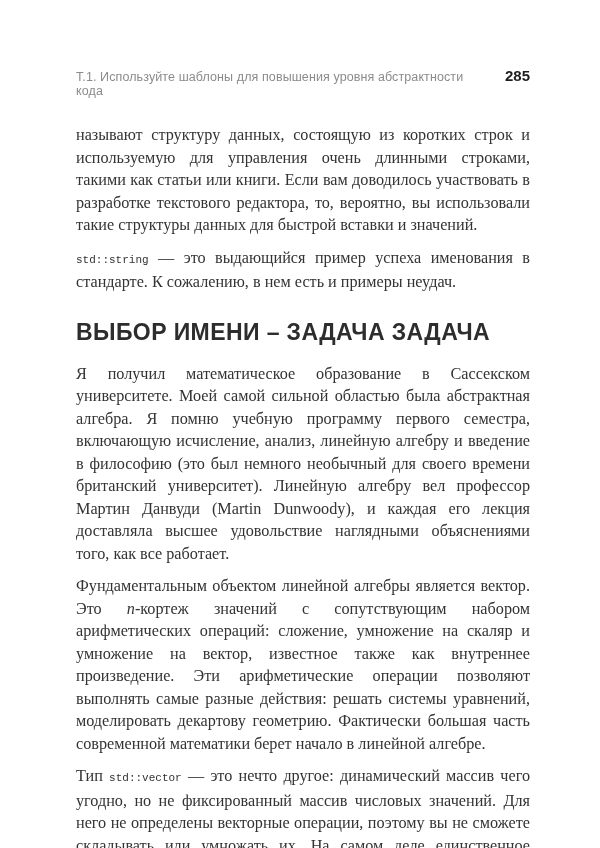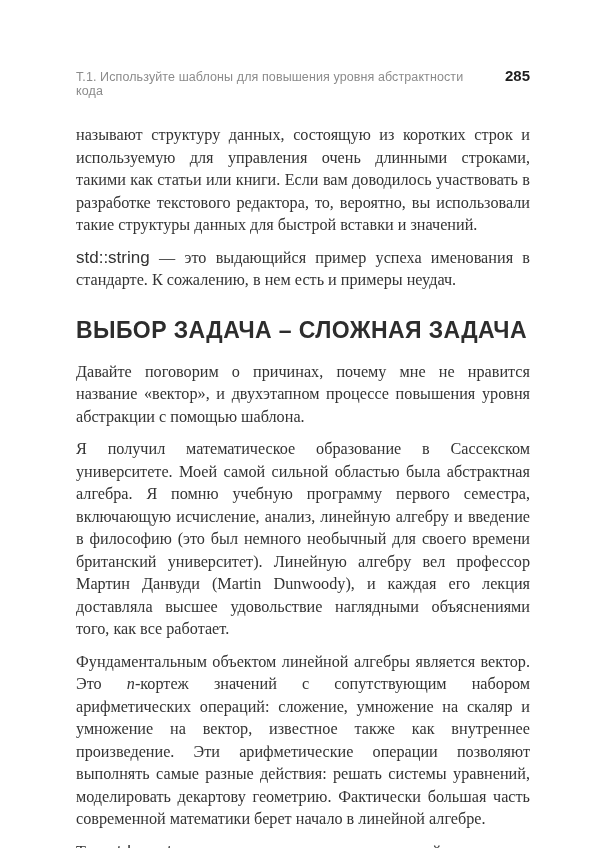--- a/index.html
+++ b/index.html
@@ -49,22 +49,22 @@
   .para{
     font-size:16.2px;
     line-height:22.5px;
     text-align:justify;
     hyphens:auto;
     -webkit-hyphens:auto;
     margin-bottom:10px;
     color:var(--body-text);
   }
   .para code{
-    font-family:Liberation Sans, sans-serif;
-    font-size:17px;
+    font-family:Liberation Mono, monospace;
+    font-size:11px;
     color:var(--body-text);
   }
   .para em{
     font-style:italic;
   }
   .section-heading{
     font-family:"Liberation Sans", sans-serif;
     font-size:23px;
     font-weight:700;
     letter-spacing:0.4px;
@@ -77,19 +77,18 @@
 <body>
 
 <div class="page">
   <header class="page-header">
     <span class="running-title">Т.1. Используйте шаблоны для повышения уровня абстрактности кода</span>
     <span class="page-number">285</span>
   </header>
   <main class="page-body">
       <p class="para"><span>называют структуру данных, состоящую из коротких строк и используемую для управления очень длинными строками, такими как статьи или книги. Если вам доводилось участвовать в разработке текстового редактора, то, вероятно, вы использовали такие структуры данных для быстрой вставки и значений.</span></p>
       <p class="para"><code>std::string</code><span> — это выдающийся пример успеха именования в стандарте. К сожалению, в нем есть и примеры неудач.</span></p>
-      <h1 class="section-heading">ВЫБОР ЗАДАЧА – СЛОЖНАЯ ЗАДАЧА</h1>
-      <p class="para"><span>Давайте поговорим о причинах, почему мне не нравится название «вектор», и двухэтапном процессе повышения уровня абстракции с помощью шаблона.</span></p>
+      <h1 class="section-heading">ВЫБОР ИМЕНИ – ЗАДАЧА ЗАДАЧА</h1>
       <p class="para"><span>Я получил математическое образование в Сассекском университете. Моей самой сильной областью была абстрактная алгебра. Я помню учебную программу первого семестра, включающую исчисление, анализ, линейную алгебру и введение в философию (это был немного необычный для своего времени британский университет). Линейную алгебру вел профессор Мартин Данвуди (Martin Dunwoody), и каждая его лекция доставляла высшее удовольствие наглядными объяснениями того, как все работает.</span></p>
       <p class="para"><span>Фундаментальным объектом линейной алгебры является вектор. Это </span><em>n</em><span>-кортеж значений с сопутствующим набором арифметических операций: сложение, умножение на скаляр и умножение на вектор, известное также как внутреннее произведение. Эти арифметические операции позволяют выполнять самые разные действия: решать системы уравнений, моделировать декартову геометрию. Фактически большая часть современной математики берет начало в линейной алгебре.</span></p>
       <p class="para"><span>Тип </span><code>std::vector</code><span> — это нечто другое: динамический массив чего угодно, но не фиксированный массив числовых значений. Для него не определены векторные операции, поэтому вы не сможете складывать или умножать их. На самом деле единственное сходство </span></p>
     </main>
 </div>
 
 </body></html>

